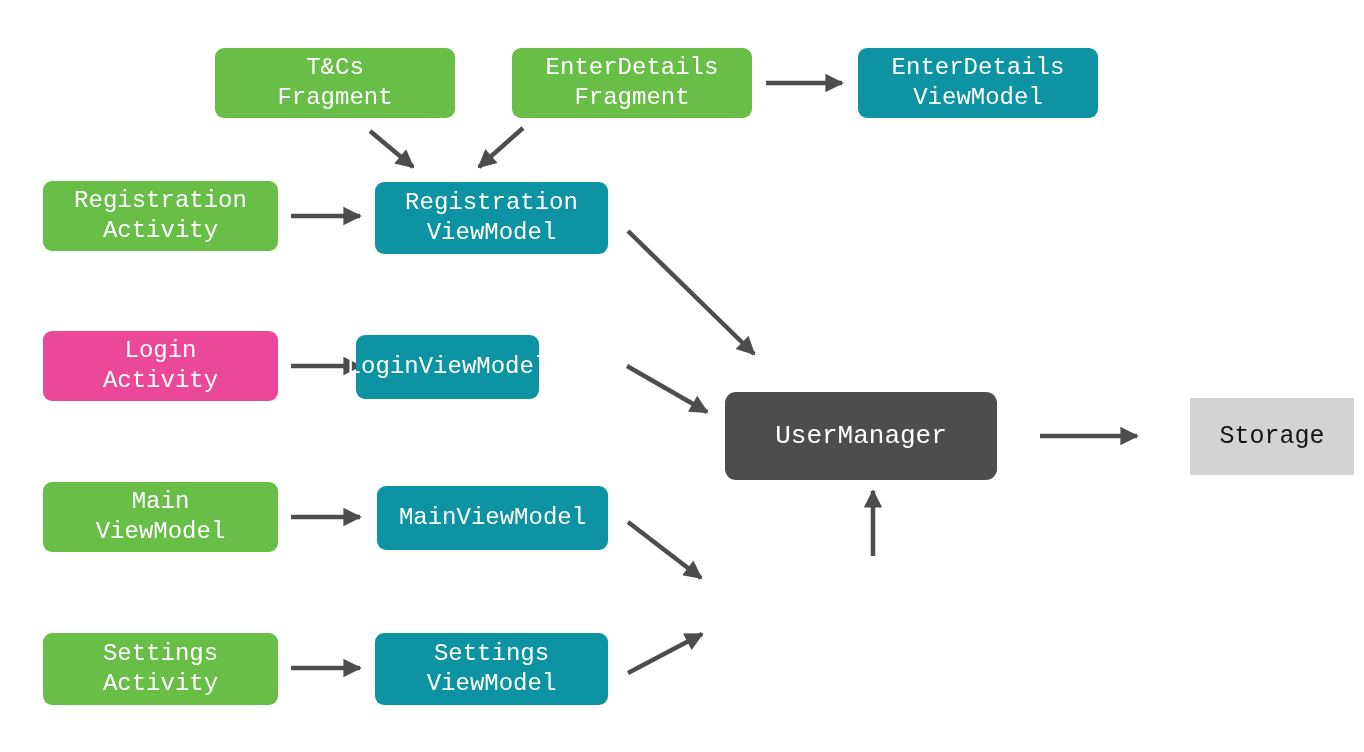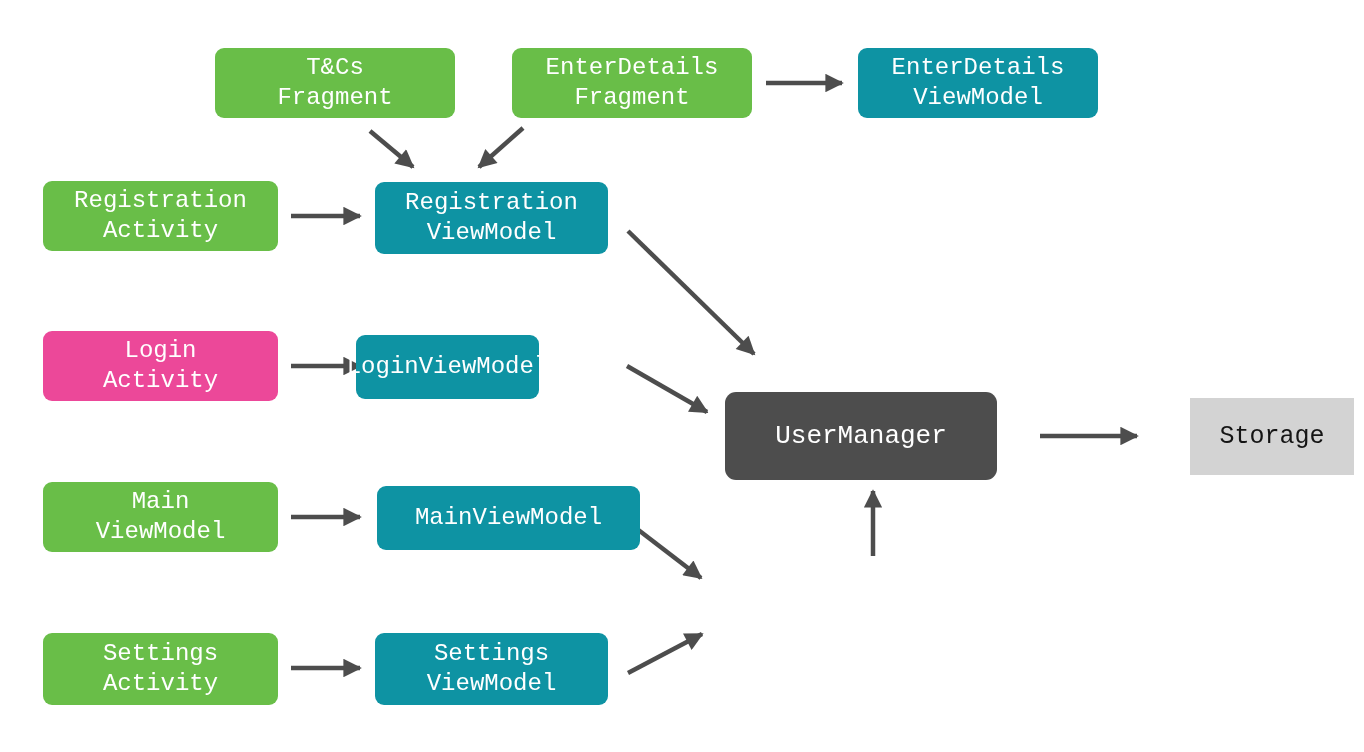--- a/index.html
+++ b/index.html
@@ -72,20 +72,20 @@
 ViewModel</span></div>
     <div class="node node-green" style="left: 43px; top: 181px; width: 235px; height: 70px; background: rgb(105, 190, 72);"><span>Registration
 Activity</span></div>
     <div class="node node-teal" style="left: 375px; top: 182px; width: 233px; height: 72px; background: rgb(14, 147, 163);"><span>Registration
 ViewModel</span></div>
     <div class="node node-green" style="left: 43px; top: 331px; width: 235px; height: 70px; background: #ec4899;"><span>Login
 Activity</span></div>
     <div class="node node-teal" style="left: 356px; top: 335px; width: 183px; height: 64px; background: rgb(14, 147, 163);"><span>LoginViewModel</span></div>
     <div class="node node-green" style="left: 43px; top: 482px; width: 235px; height: 70px; background: rgb(105, 190, 72);"><span>Main
 ViewModel</span></div>
-    <div class="node node-teal" style="left: 377px; top: 486px; width: 263px; height: 64px; background: rgb(14, 147, 163);"><span>MainViewModel</span></div>
+    <div class="node node-teal" style="left: 377px; top: 486px; width: 231px; height: 64px; background: rgb(14, 147, 163);"><span>MainViewModel</span></div>
     <div class="node node-green" style="left: 43px; top: 633px; width: 235px; height: 72px; background: rgb(105, 190, 72);"><span>Settings
 Activity</span></div>
     <div class="node node-teal" style="left: 375px; top: 633px; width: 233px; height: 72px; background: rgb(14, 147, 163);"><span>Settings
 ViewModel</span></div>
     <div class="node node-dark" style="left: 725px; top: 392px; width: 272px; height: 88px; background: rgb(77, 77, 77);"><span>UserManager</span></div>
     <div class="node node-plain" style="left: 1153px; top: 398px; width: 164px; height: 77px; background: rgb(211, 211, 211); margin-left: 37px;"><span>Storage</span></div>
   </div>
 
 </body></html>

